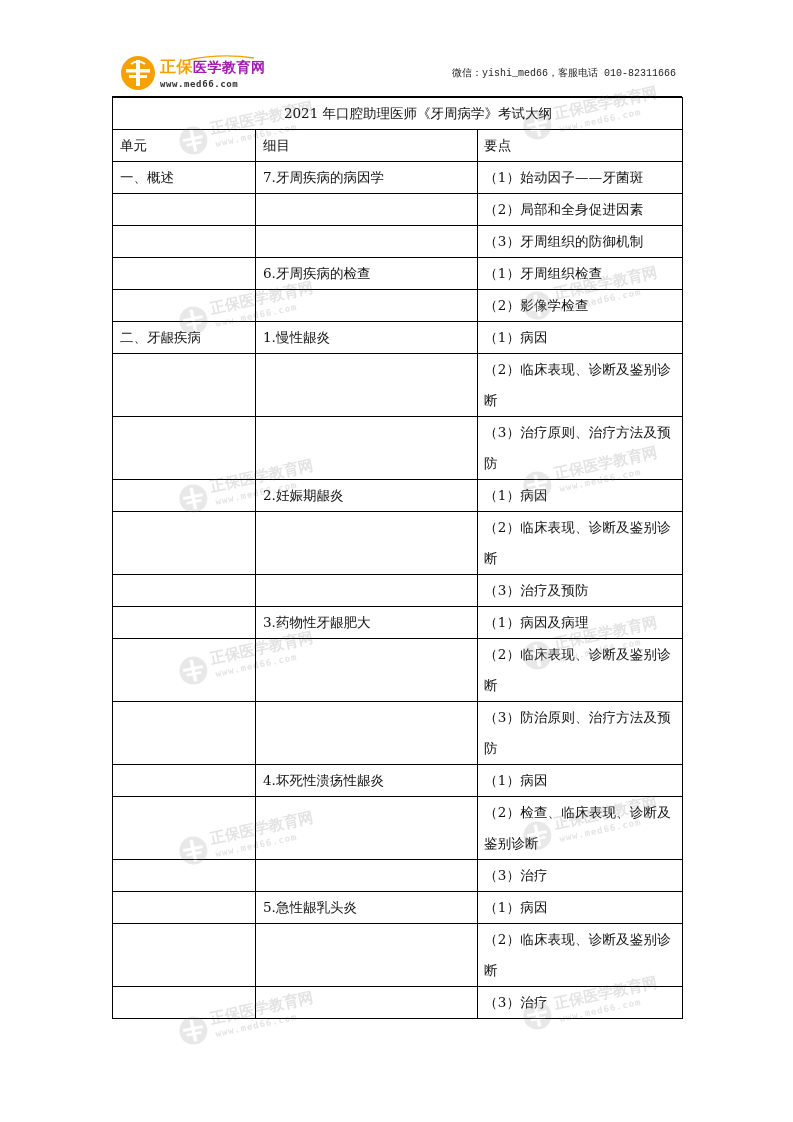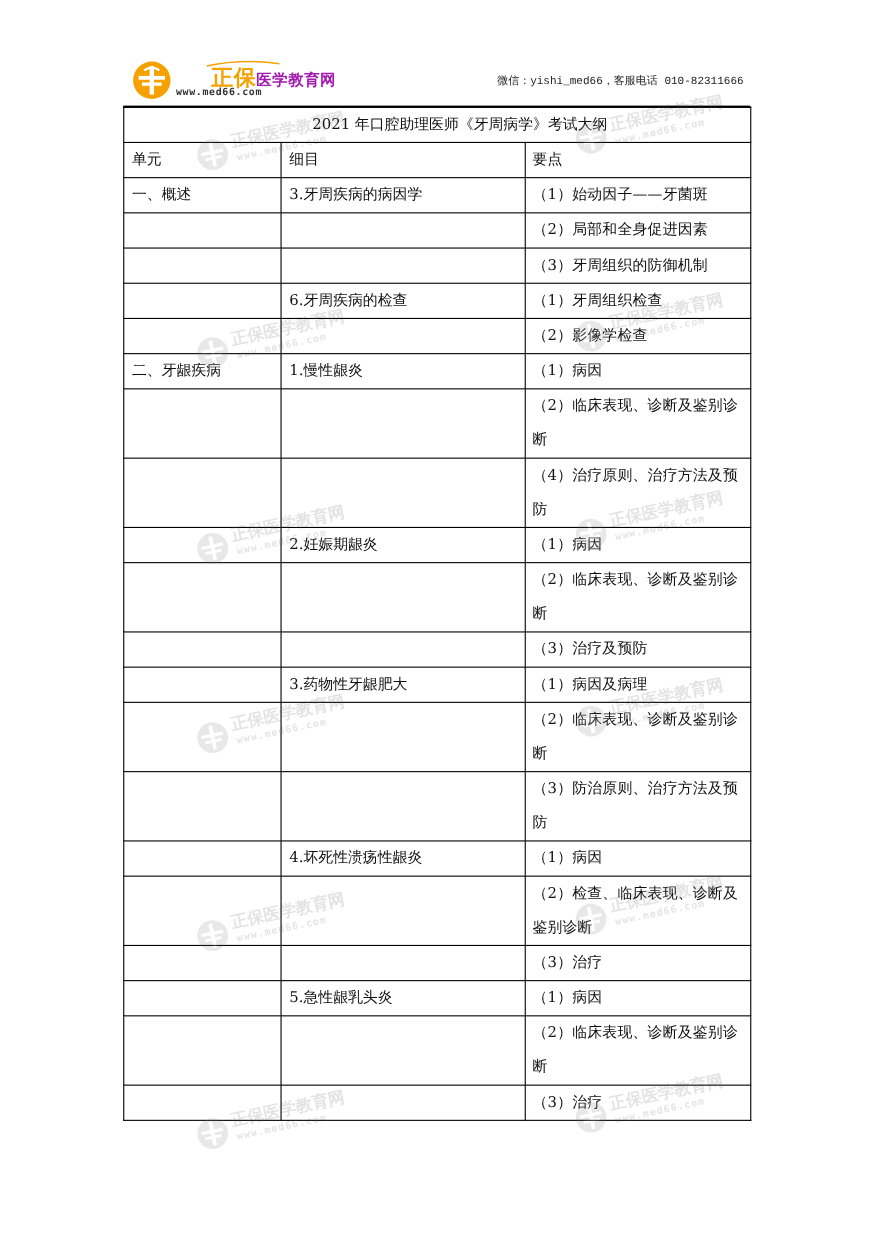--- a/index.html
+++ b/index.html
@@ -41,22 +41,21 @@
       left: 40px;
       top: 2px;
       font-family: "DejaVu Sans", "Liberation Sans", sans-serif;
       font-size: 14px;
       font-weight: bold;
       letter-spacing: 0.5px;
       white-space: nowrap;
     }
     .logo-cn .brand {
       color: #f5a100;
-      font-size: 20px;
-      margin-left: 32px;
+      font-size: 16px;
     }
     .logo-cn .rest {
       color: #a21caf;
     }
     .logo-swoosh {
       position: absolute;
       left: 66px;
       top: 0px;
       width: 70px;
       height: 6px;
@@ -193,21 +192,21 @@
       <td class="title-cell" colspan="3">2021 年口腔助理医师《牙周病学》考试大纲</td>
     </tr>
     <tr>
       <td>单元</td>
       <td>细目</td>
       <td class="kp">要点</td>
     </tr>
 
     <tr>
         <td>一、概述</td>
-        <td>3.牙周疾病的病因学</td>
+        <td>7.牙周疾病的病因学</td>
         <td class="kp">（1）始动因子——牙菌斑</td>
       </tr>
     <tr>
         <td></td>
         <td></td>
         <td class="kp">（2）局部和全身促进因素</td>
       </tr>
     <tr>
         <td></td>
         <td></td>
@@ -229,21 +228,21 @@
         <td class="kp">（1）病因</td>
       </tr>
     <tr>
         <td></td>
         <td></td>
         <td class="kp">（2）临床表现、诊断及鉴别诊断</td>
       </tr>
     <tr>
         <td></td>
         <td></td>
-        <td class="kp">（4）治疗原则、治疗方法及预防</td>
+        <td class="kp">（3）治疗原则、治疗方法及预防</td>
       </tr>
     <tr>
         <td></td>
         <td>2.妊娠期龈炎</td>
         <td class="kp">（1）病因</td>
       </tr>
     <tr>
         <td></td>
         <td></td>
         <td class="kp">（2）临床表现、诊断及鉴别诊断</td>

